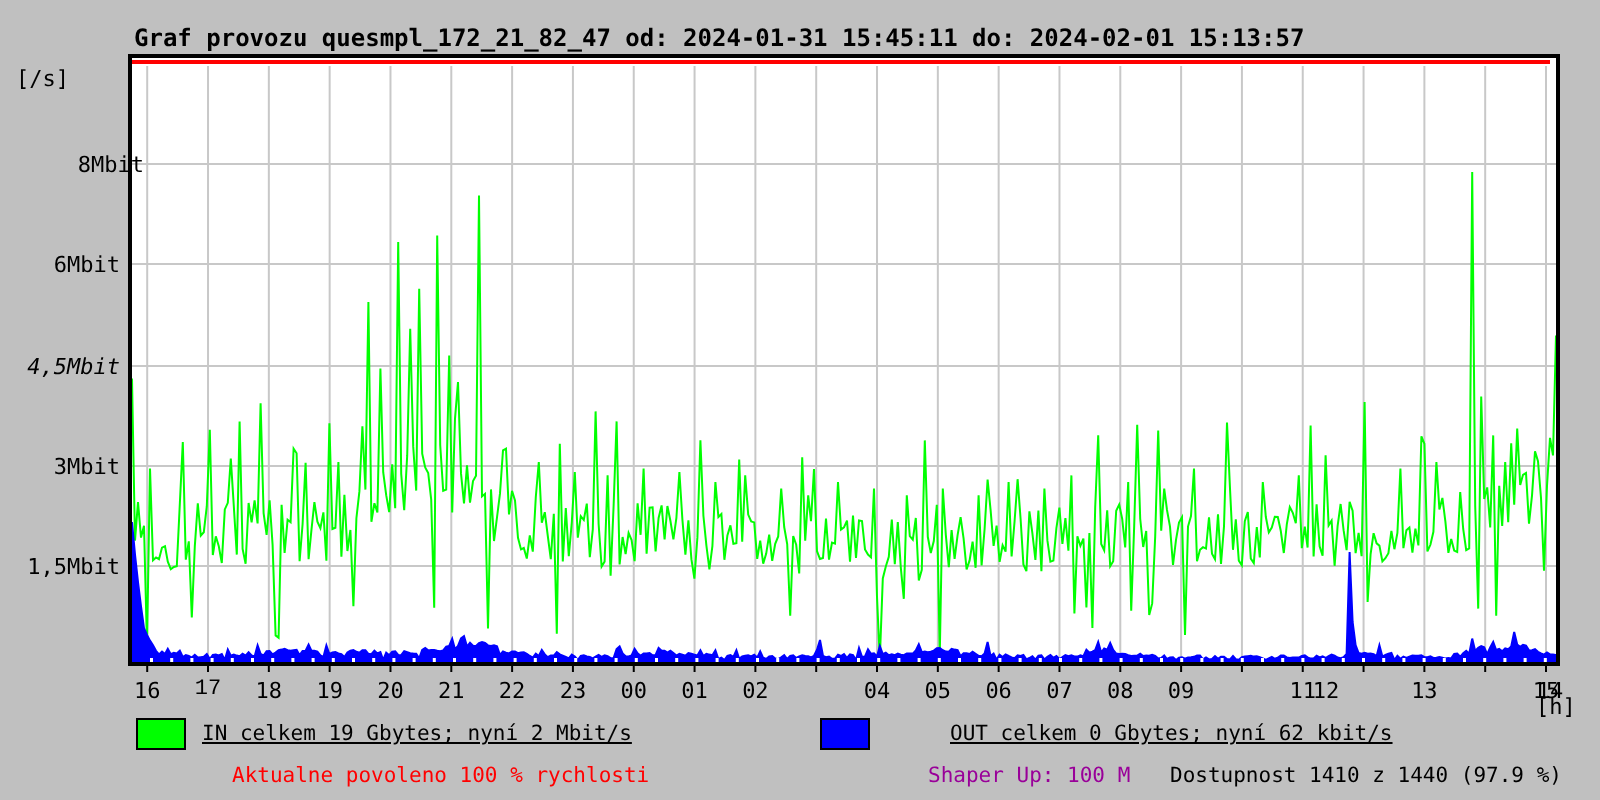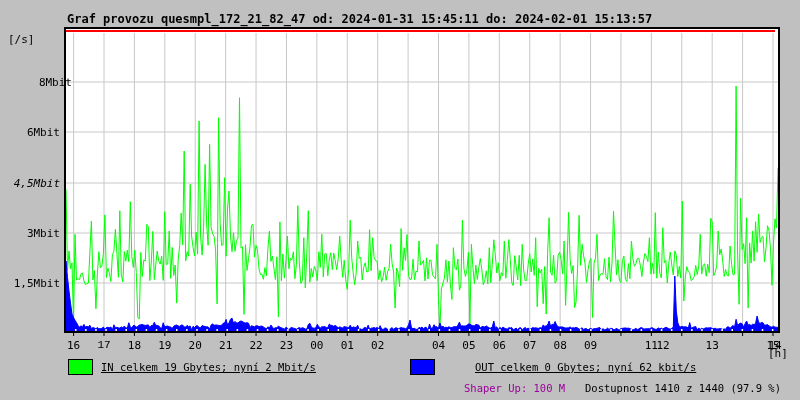--- a/index.html
+++ b/index.html
@@ -182,15 +182,16 @@
       <div class="xtick" style="left: 703.188px;">13</div>
       <div class="xtick" style="left: 766px;">14</div>
       <div class="xtick" style="left: 764.006px;">15</div>
     </div>
 
   <div class="swatch" id="sw-in" style="left: 68px; top: 359px; background: rgb(0, 255, 0);"></div>
   <div class="leg" style="left:101px;">IN celkem 19 Gbytes; nyní 2 Mbit/s</div>
   <div class="swatch" id="sw-out" style="left: 410px; top: 359px; background: rgb(0, 0, 255);"></div>
   <div class="leg" style="left:443px;margin-left:32px;">OUT celkem 0 Gbytes; nyní 62 kbit/s</div>
 
+  <div class="foot" id="f-allowed" style="left: 116px; color: rgb(255, 0, 0);">Aktualne povoleno 100 % rychlosti</div>
   <div class="foot" id="f-up" style="left: 464px; color: rgb(153, 0, 153);">Shaper Up: 100 M</div>
   <div class="foot" style="left:585px;">Dostupnost 1410 z 1440 (97.9 %)</div>
 </div>
 
 </body></html>

